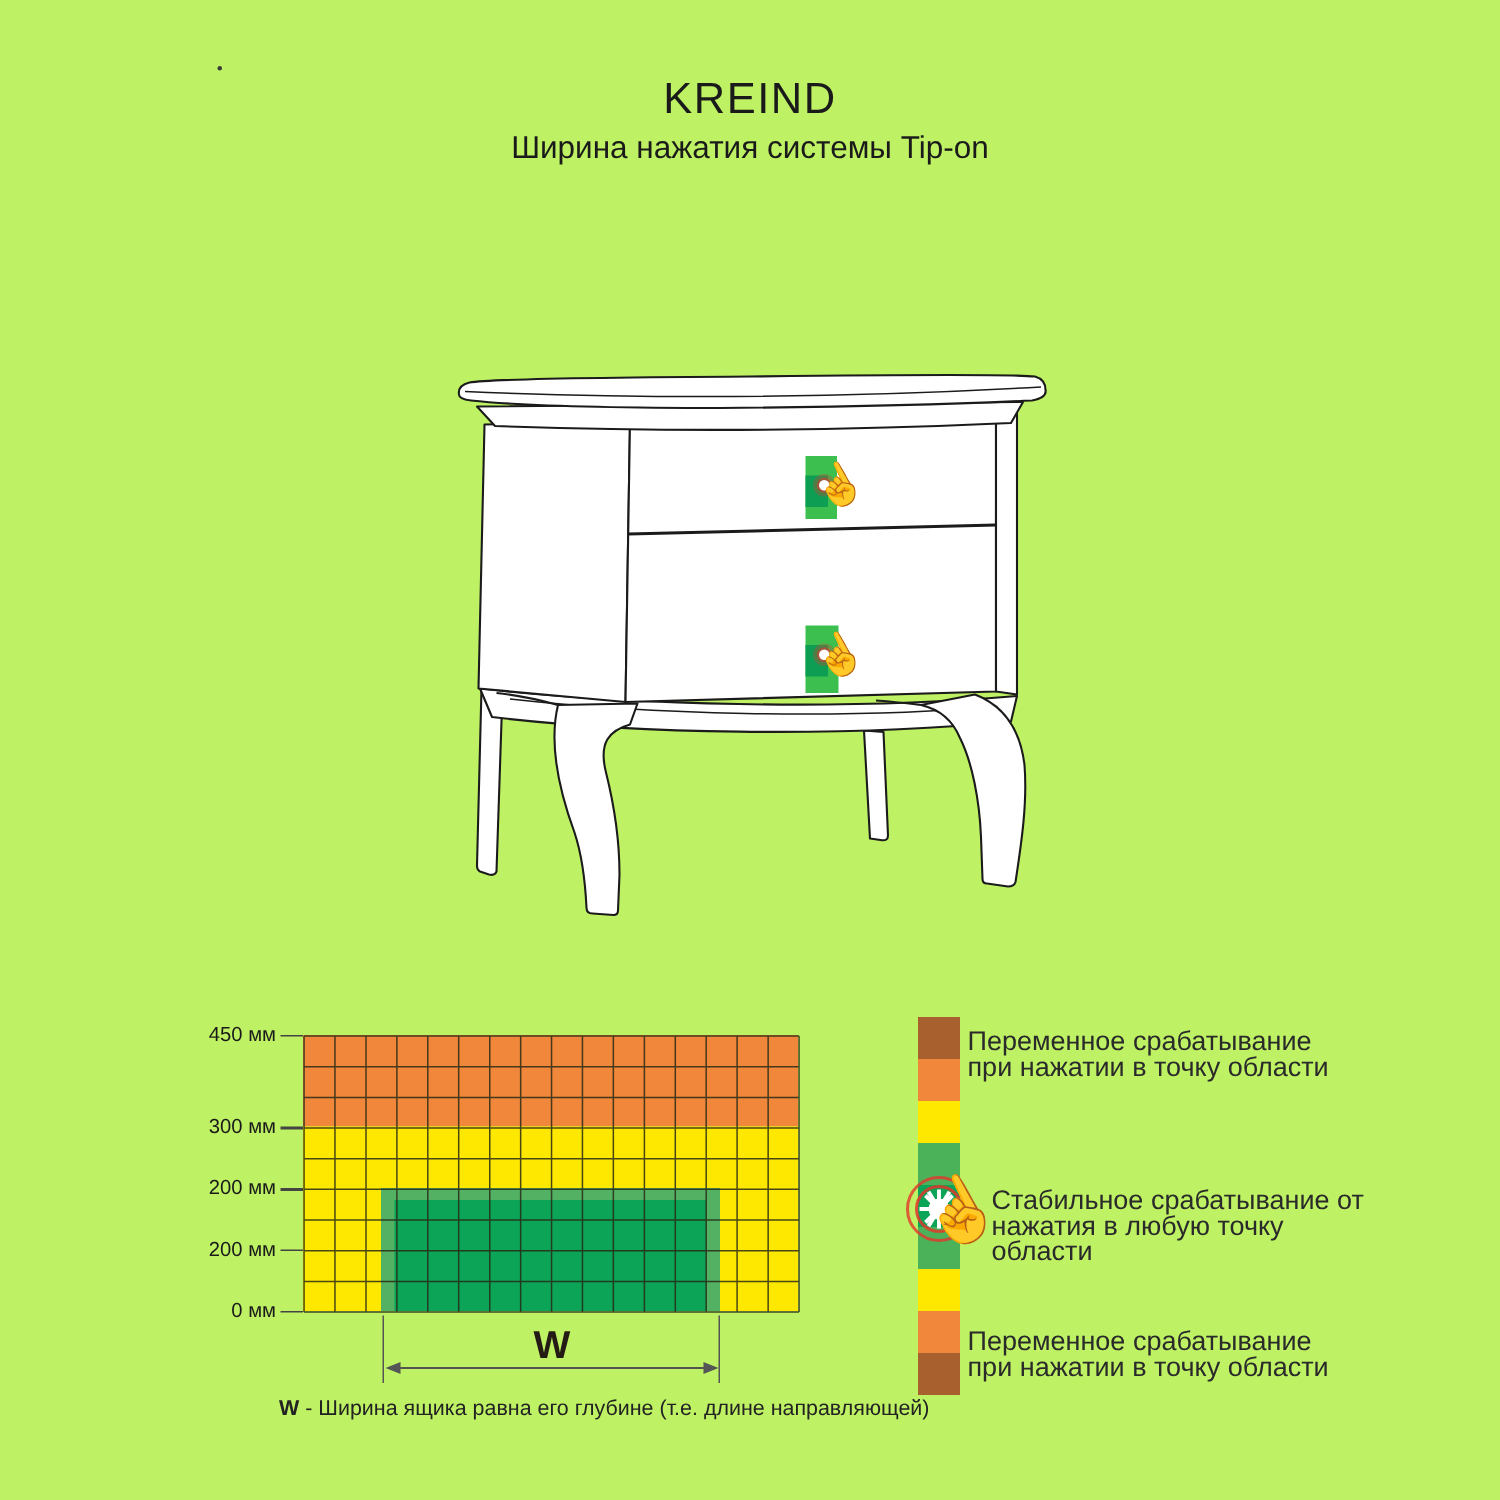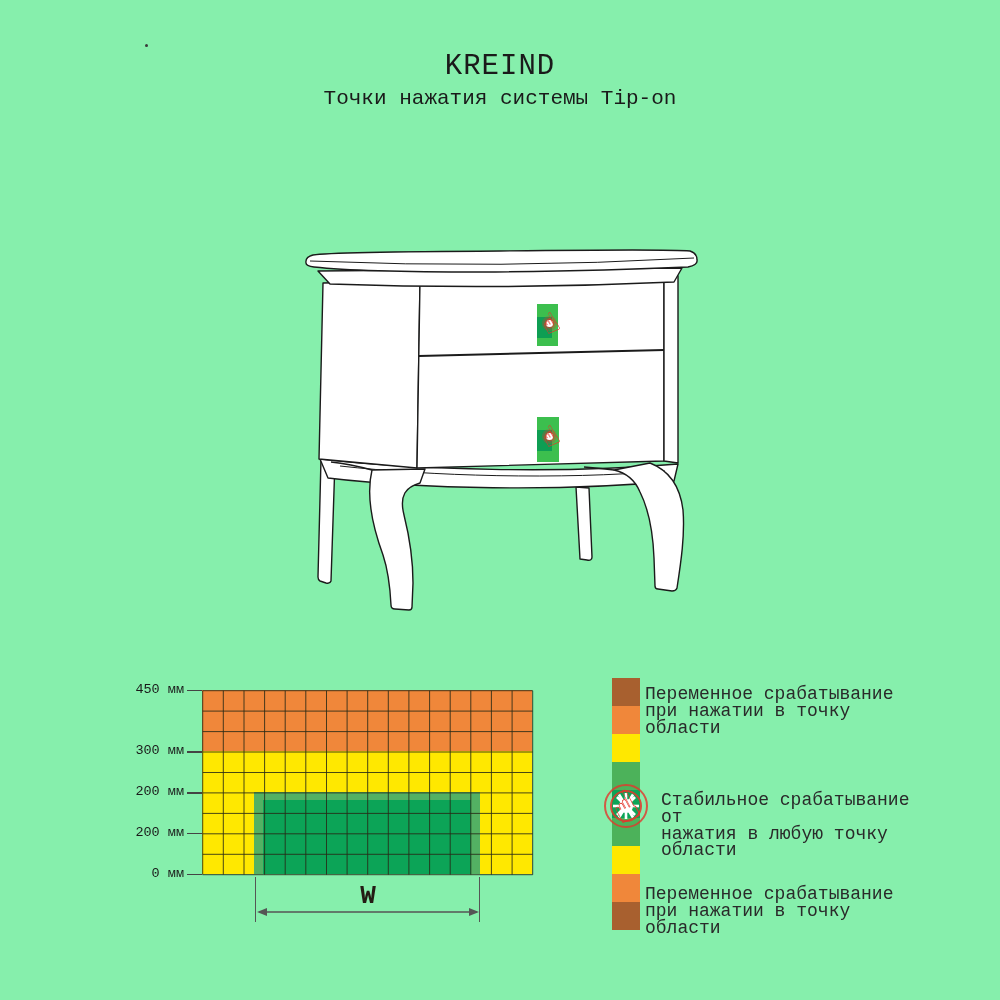--- a/index.html
+++ b/index.html
@@ -1,17 +1,17 @@
 <!DOCTYPE html>
 <html><head>
 <meta charset="utf-8">
 <style>
   html,body{margin:0;padding:0;background:#fff;}
-  #page{position:relative;width:1000px;height:1000px;background:#86efac;overflow:hidden;
-        font-family:Liberation Mono, monospace;color:#1a1a1a;}
+  #page{position:relative;width:1000px;height:1000px;background:#bef264;overflow:hidden;
+        font-family:Liberation Sans, sans-serif;color:#1a1a1a;}
   .abs{position:absolute;}
   
   #title{left:0;right:0;top:50px;text-align:center;font-size:29px;letter-spacing:1px;}
   #subtitle{left:0;right:0;top:87px;text-align:center;font-size:21px;}
   #intro{left:262px;top:139px;width:510px;font-size:19.5px;line-height:33px;white-space:pre-line;}
   
   #cabinet{left:240px;top:235px;width:520px;height:400px;}
   .press{position:absolute;}
   .press-rect{position:absolute;inset:0;background:#3CBF4E;}
   .press-dark{position:absolute;left:0;top:13px;width:15px;height:21px;background:#0E9E53;}
@@ -35,21 +35,21 @@
   #stray-dot{left:145px;top:44px;width:3px;height:3px;border-radius:50%;background:#3a3a3a;}
 </style>
 </head>
 <body>
 
 <div id="page">
 
   <div id="stray-dot" class="abs"></div>
 
   <div id="title" class="abs">KREIND</div>
-  <div id="subtitle" class="abs">Точки нажатия системы Tip-on</div>
+  <div id="subtitle" class="abs">Ширина нажатия системы Tip-on</div>
 
   <svg id="cabinet" class="abs" viewBox="240 235 520 400">
     <g fill="#ffffff" stroke="#1b1b1b" stroke-width="1.4" stroke-linejoin="round">
 
       <path d="M321,459 L335,461 L331,581 Q330,584 326,583 L320,581 Q318,580 318,577 Z"></path>
 
       <path d="M576,487 L589,488 L592,557 Q592,561 587,560 L580,559 Z"></path>
 
       <path d="M320,459 C420,470 560,474 678,464 L674,481 C560,492 420,489 328,478 Z"></path>
       <path d="M340,466 C430,476 560,480 665,471" fill="none" stroke-width="1"></path>
@@ -113,20 +113,21 @@
       </div>
 
     <div class="wline" style="left:255px;"></div>
     <div class="wline" style="left:479px;"></div>
     <svg class="abs" style="left:256px;top:905px;" width="224" height="14">
       <line x1="3" y1="7" x2="221" y2="7" stroke="#555" stroke-width="1.4"></line>
       <path d="M1,7 L11,3 L11,11 Z" fill="#555"></path>
       <path d="M223,7 L213,3 L213,11 Z" fill="#555"></path>
     </svg>
     <div id="wlabel" class="abs">W</div>
+    <div id="footnote" class="abs"><b>W</b><span> - Ширина ящика равна его глубине (т.е. длине направляющей)</span></div>
   </div>
 
   <div id="legend-bar" class="abs">
       <div class="lseg" style="background: rgb(168, 96, 47);"></div>
       <div class="lseg" style="background: rgb(240, 135, 58);"></div>
       <div class="lseg" style="background: rgb(255, 232, 0);"></div>
       <div class="lseg" style="background: rgb(76, 178, 90);"></div>
       <div class="lseg" style="background: rgb(12, 164, 87);"></div>
       <div class="lseg" style="background: rgb(76, 178, 90);"></div>
       <div class="lseg" style="background: rgb(255, 232, 0);"></div>

